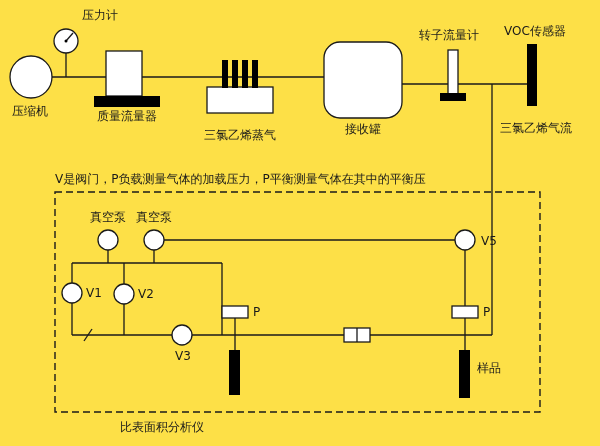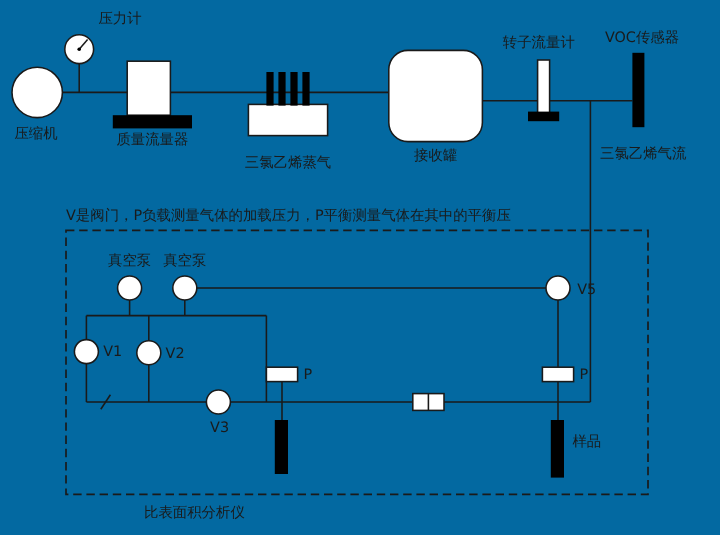--- a/index.html
+++ b/index.html
@@ -1,19 +1,19 @@
 <!DOCTYPE html>
 <html><head>
 <meta charset="utf-8">
 <style>
   html,body{margin:0;padding:0;background:#ffffff;}
   .canvas{
     position:relative;
     width:600px;height:446px;
-    background:#0369a1;
+    background:#fde047;
     font-family:"DejaVu Sans","Liberation Sans",sans-serif;
   }
   svg{display:block;}
   svg text{
     font-family:"DejaVu Sans","Liberation Sans",sans-serif;
     font-size:12px;
     fill:#1a1a1a;
   }
   .pipe{stroke:#1a1a1a;stroke-width:1.3;fill:none;}
   .shape{stroke:#1a1a1a;stroke-width:1.3;fill:#ffffff;}

